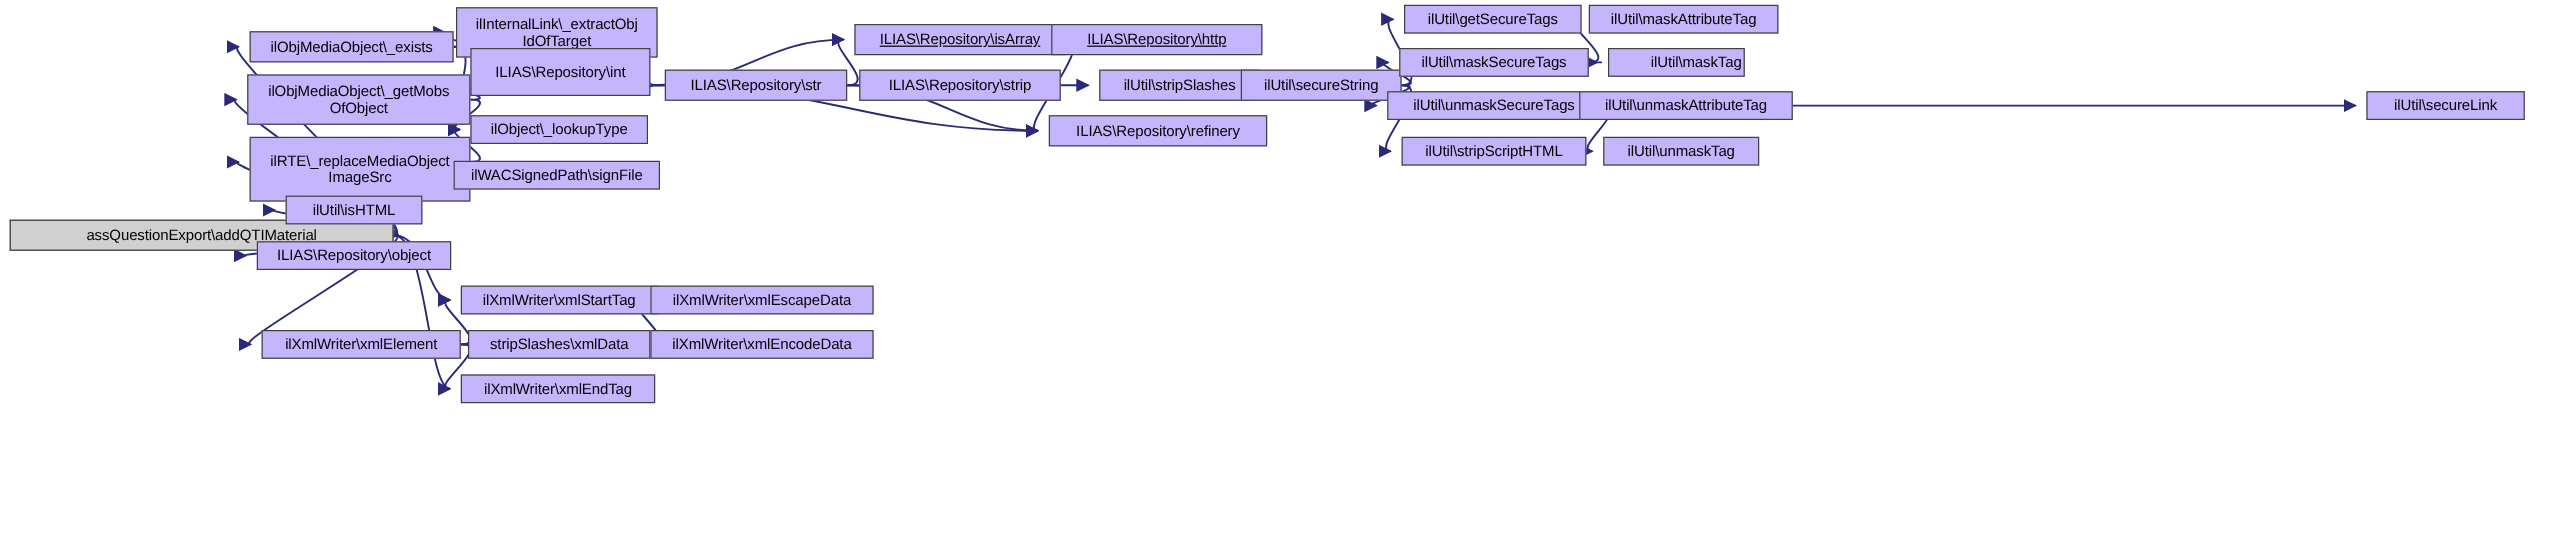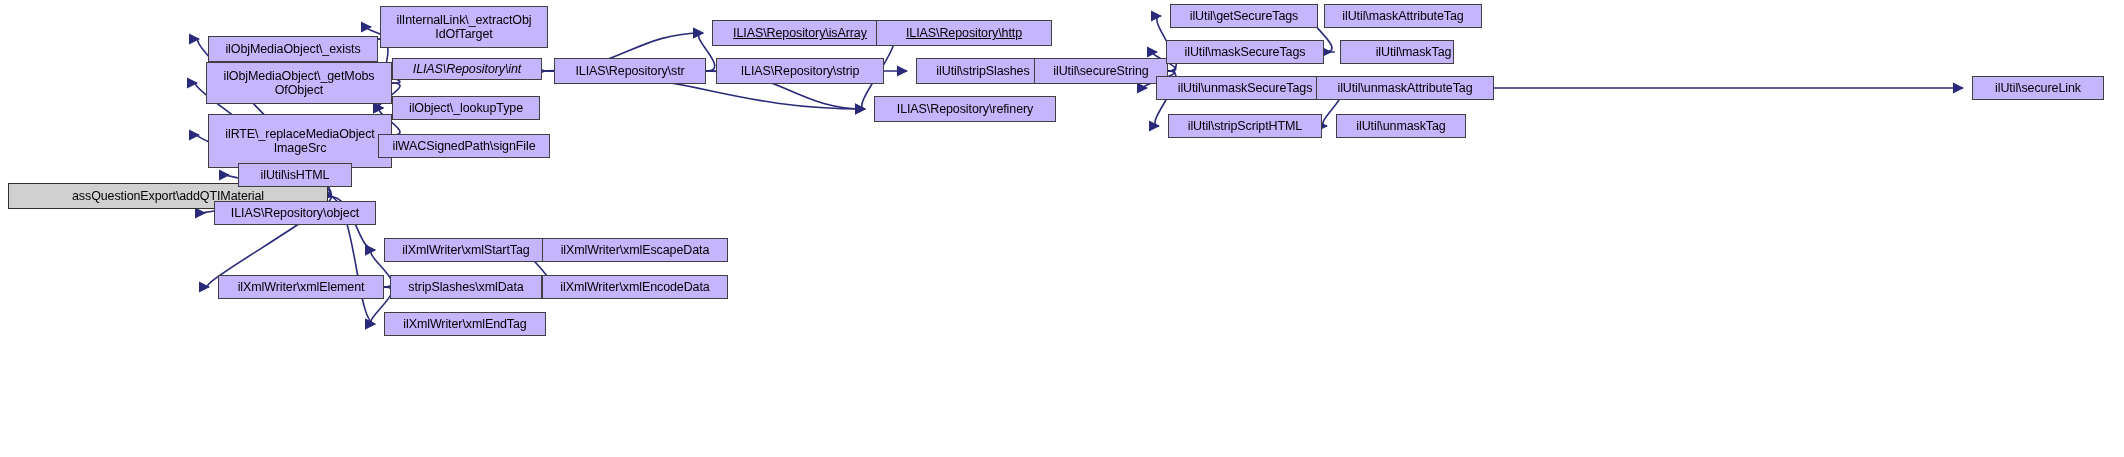--- a/index.html
+++ b/index.html
@@ -92,31 +92,31 @@
         <path d="M 384 287 C 412 287, 356 250, 375 250" marker-end="url(#arrow)"></path>
         <path d="M 384 287 C 412 287, 362 287, 381 287" marker-end="url(#arrow)"></path>
         <path d="M 384 287 C 412 287, 356 324, 375 324" marker-end="url(#arrow)"></path>
         <path d="M 384 287 C 455.1 287, 470.9 287, 533 287" marker-end="url(#arrow)"></path>
         <path d="M 542 287 C 570 287, 514 250, 533 250" marker-end="url(#arrow)"></path>
         <path d="M 542 287 C 570 287, 514 287, 533 287" marker-end="url(#arrow)"></path>
       </g>
   </svg>
   <div id="node-layer">
       <div class="node root" style="left: 8px; top: 183px; width: 320px; height: 26px;">assQuestionExport\addQTIMaterial</div>
-      <div class="node" style="left: 208px; top: 36px; width: 170px; height: 26px;">ilObjMediaObject\_exists</div>
+      <div class="node" style="left: 208px; top: 26px; width: 170px; height: 26px;">ilObjMediaObject\_exists</div>
       <div class="node" style="left: 206px; top: 62px; width: 186px; height: 42px;">ilObjMediaObject\_getMobs
 OfObject</div>
       <div class="node" style="left: 208px; top: 114px; width: 184px; height: 54px;">ilRTE\_replaceMediaObject
 ImageSrc</div>
       <div class="node" style="left: 238px; top: 163px; width: 114px; height: 24px;">ilUtil\isHTML</div>
       <div class="node" style="left: 214px; top: 201px; width: 162px; height: 24px;">ILIAS\Repository\object</div>
       <div class="node" style="left: 218px; top: 275px; width: 166px; height: 24px;">ilXmlWriter\xmlElement</div>
       <div class="node" style="left: 380px; top: 6px; width: 168px; height: 42px;">ilInternalLink\_extractObj
 IdOfTarget</div>
-      <div class="node" style="left: 392px; top: 58px; width: 150px; height: 22px; font-style: italic;">ILIAS\Repository\int</div>
+      <div class="node" style="left: 392px; top: 40px; width: 150px; height: 40px;">ILIAS\Repository\int</div>
       <div class="node" style="left: 392px; top: 96px; width: 148px; height: 24px;">ilObject\_lookupType</div>
       <div class="node" style="left: 378px; top: 134px; width: 172px; height: 24px;">ilWACSignedPath\signFile</div>
       <div class="node" style="left: 384px; top: 238px; width: 164px; height: 24px;">ilXmlWriter\xmlStartTag</div>
       <div class="node" style="left: 390px; top: 275px; width: 152px; height: 24px;">stripSlashes\xmlData</div>
       <div class="node" style="left: 384px; top: 312px; width: 162px; height: 24px;">ilXmlWriter\xmlEndTag</div>
       <div class="node" style="left: 554px; top: 58px; width: 152px; height: 26px;">ILIAS\Repository\str</div>
       <div class="node" style="left: 542px; top: 238px; width: 186px; height: 24px;">ilXmlWriter\xmlEscapeData</div>
       <div class="node" style="left: 542px; top: 275px; width: 186px; height: 24px;">ilXmlWriter\xmlEncodeData</div>
       <div class="node" style="left: 712px; top: 20px; width: 176px; height: 26px; text-decoration: underline;">ILIAS\Repository\isArray</div>
       <div class="node" style="left: 716px; top: 58px; width: 168px; height: 26px;">ILIAS\Repository\strip</div>

